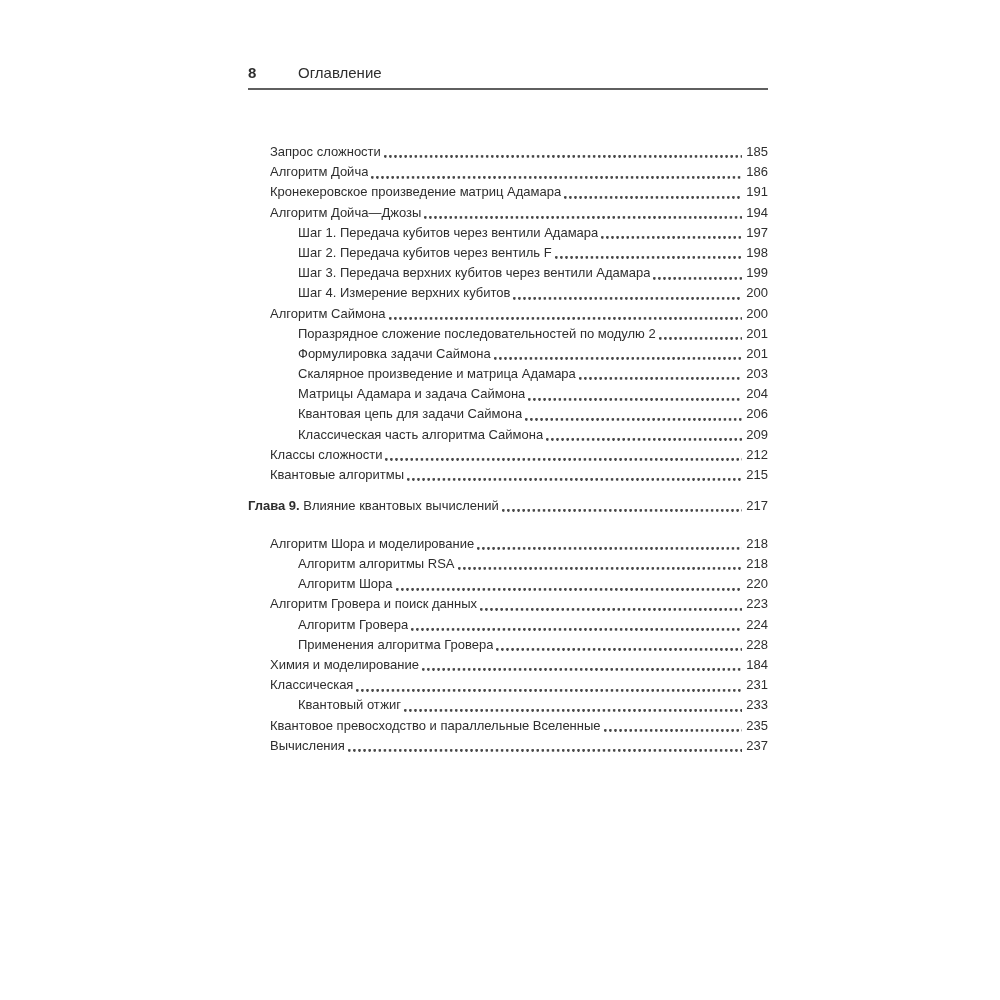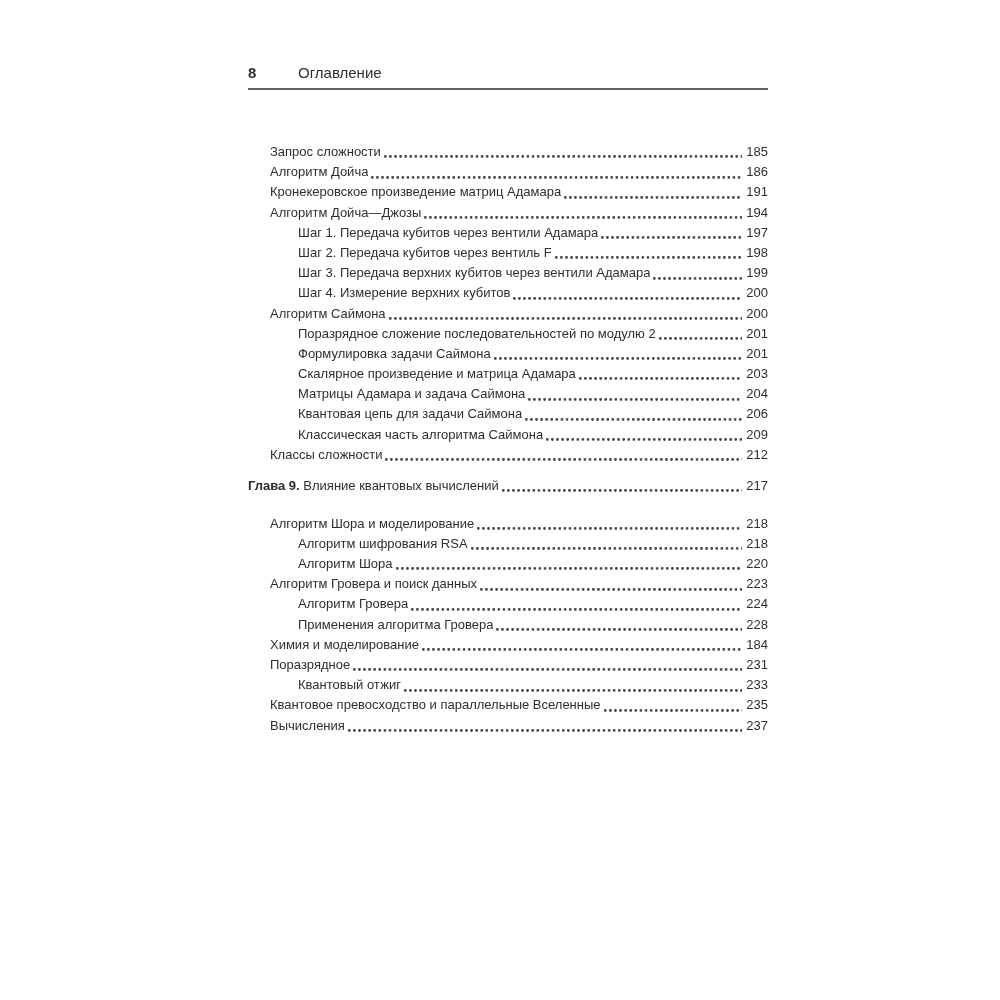--- a/index.html
+++ b/index.html
@@ -185,35 +185,41 @@
     <span class="entry-title">Классическая часть алгоритма Саймона</span>
     <span class="leader"></span>
     <span class="pageno">209</span>
   </div>
         <div class="toc-row lvl-1">
 
     <span class="entry-title">Классы сложности</span>
     <span class="leader"></span>
     <span class="pageno">212</span>
   </div>
+        <div class="toc-row lvl-1">
+
+    <span class="entry-title">Квантовые алгоритмы</span>
+    <span class="leader"></span>
+    <span class="pageno">215</span>
+  </div>
         <div class="toc-row lvl-0 chapter">
     <span class="prefix">Глава 9.</span>
     <span class="entry-title">Влияние квантовых вычислений</span>
     <span class="leader"></span>
     <span class="pageno">217</span>
   </div>
         <div class="toc-row lvl-1">
 
     <span class="entry-title">Алгоритм Шора и моделирование</span>
     <span class="leader"></span>
     <span class="pageno">218</span>
   </div>
         <div class="toc-row lvl-2">
 
-    <span class="entry-title">Алгоритм шифрования RSA</span>
+    <span class="entry-title">Алгоритм алгоритмы RSA</span>
     <span class="leader"></span>
     <span class="pageno">218</span>
   </div>
         <div class="toc-row lvl-2">
 
     <span class="entry-title">Алгоритм Шора</span>
     <span class="leader"></span>
     <span class="pageno">220</span>
   </div>
         <div class="toc-row lvl-1">
@@ -235,21 +241,21 @@
     <span class="pageno">228</span>
   </div>
         <div class="toc-row lvl-1">
 
     <span class="entry-title">Химия и моделирование</span>
     <span class="leader"></span>
     <span class="pageno">184</span>
   </div>
         <div class="toc-row lvl-1">
 
-    <span class="entry-title">Поразрядное</span>
+    <span class="entry-title">Классическая</span>
     <span class="leader"></span>
     <span class="pageno">231</span>
   </div>
         <div class="toc-row lvl-2">
 
     <span class="entry-title">Квантовый отжиг</span>
     <span class="leader"></span>
     <span class="pageno">233</span>
   </div>
         <div class="toc-row lvl-1">

